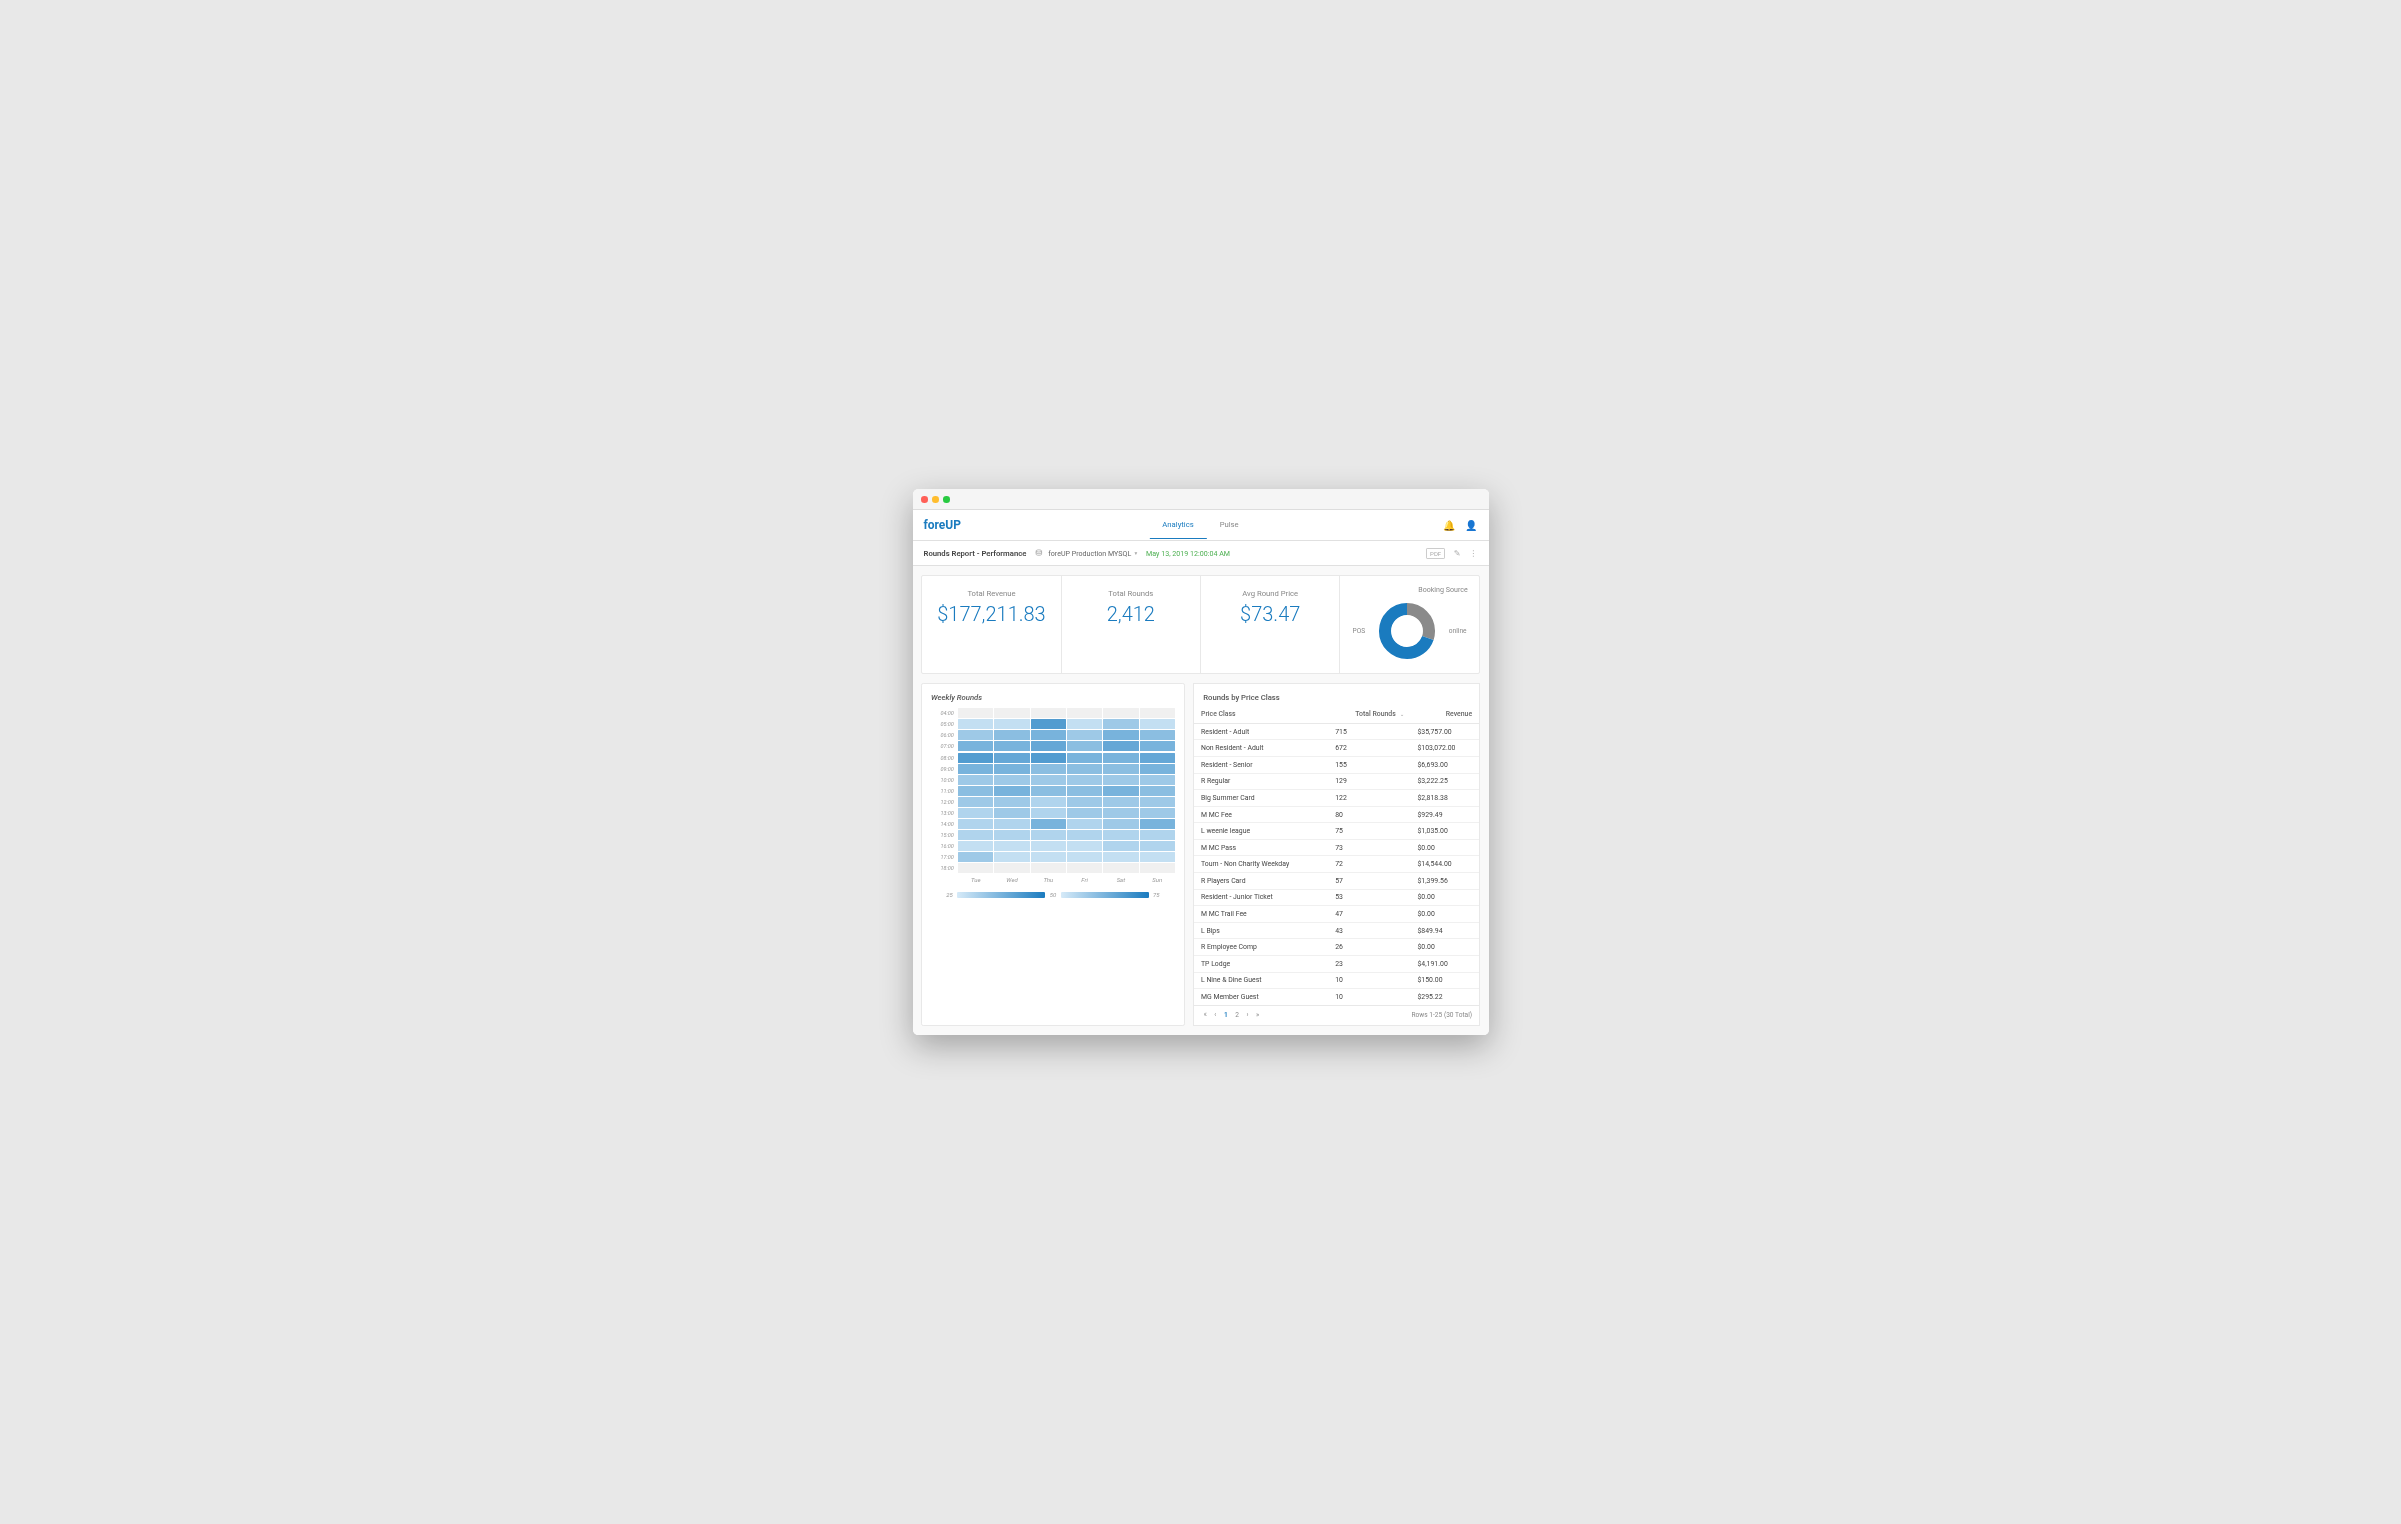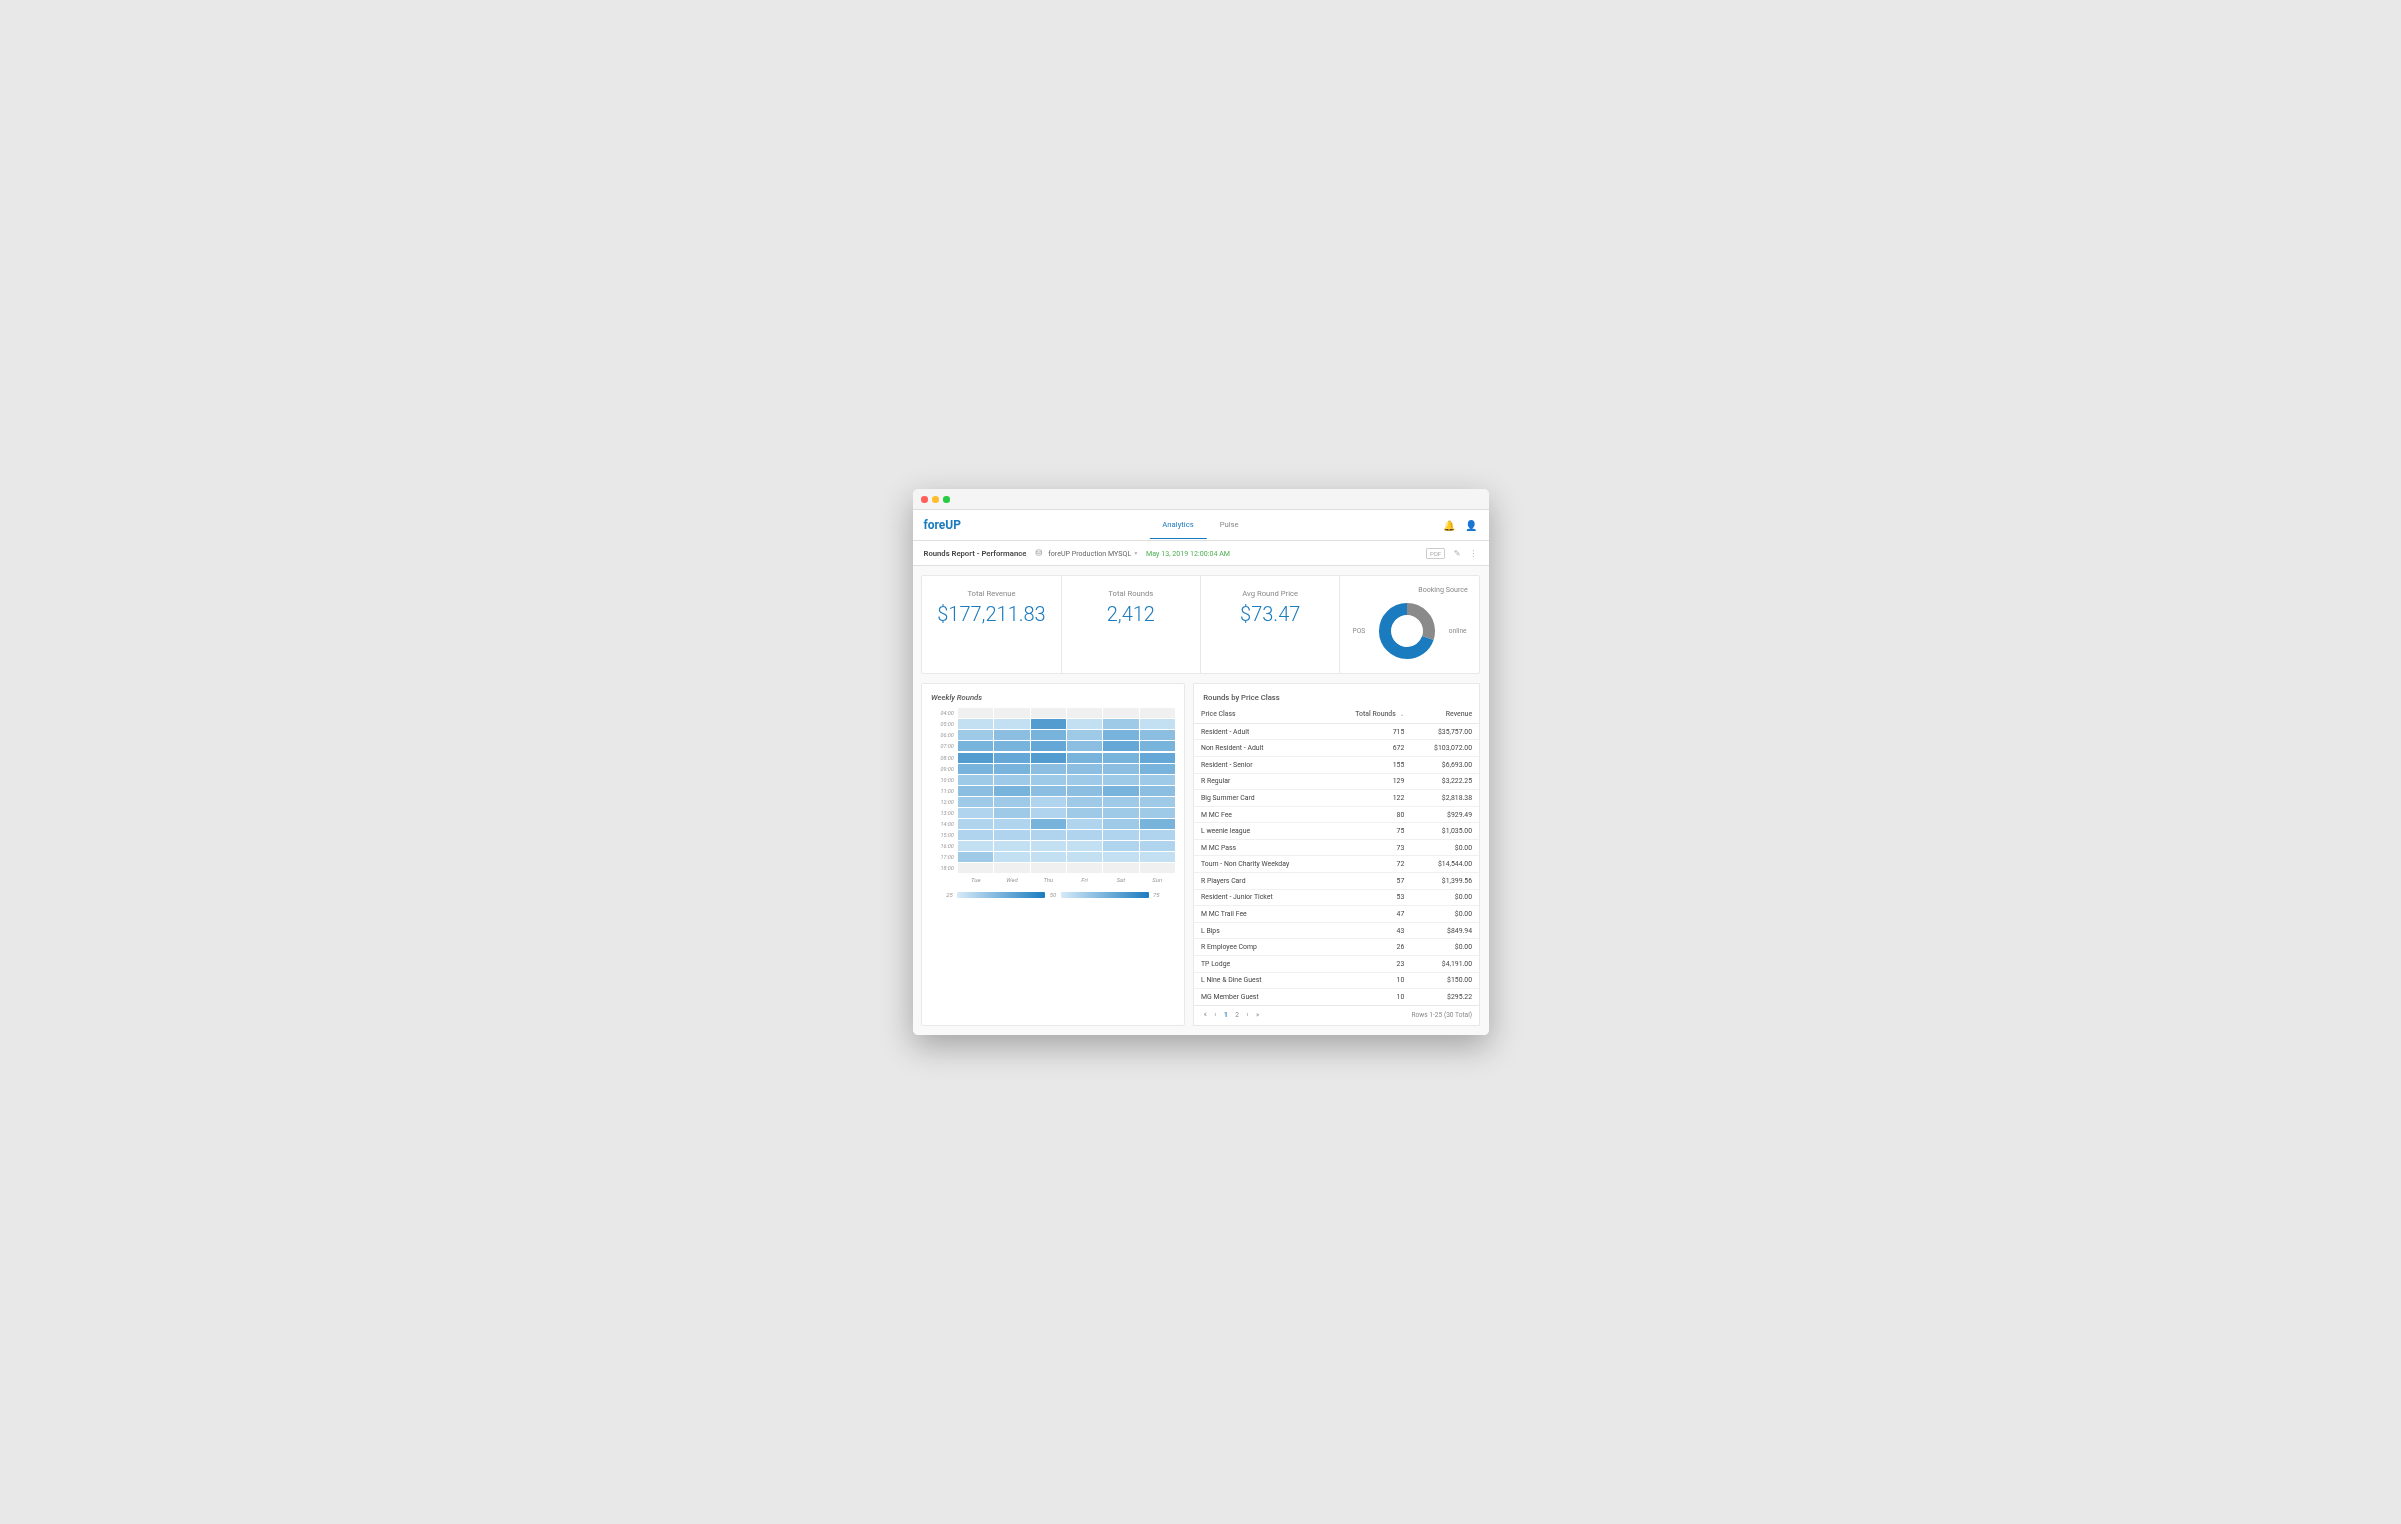--- a/index.html
+++ b/index.html
@@ -269,21 +269,21 @@
     }
     thead th.num { text-align: right; }
     tbody tr {
       border-bottom: 0.5px solid #f0f0f0;
     }
     tbody tr:last-child { border-bottom: none; }
     tbody td {
       padding: 3.8px 6.6px;
       color: #444;
     }
-    tbody td.num { text-align: right; color: #444; }
+    tbody td.num { text-align: left; color: #444; }
     .sort-icon { font-size: 5.5px; color: #aaa; margin-left: 2.2px; }
 
     
     .pagination {
       display: flex;
       justify-content: space-between;
       align-items: center;
       padding: 4.4px 6.6px;
       border-top: 0.5px solid #e8e8e8;
       font-size: 6.6px;

